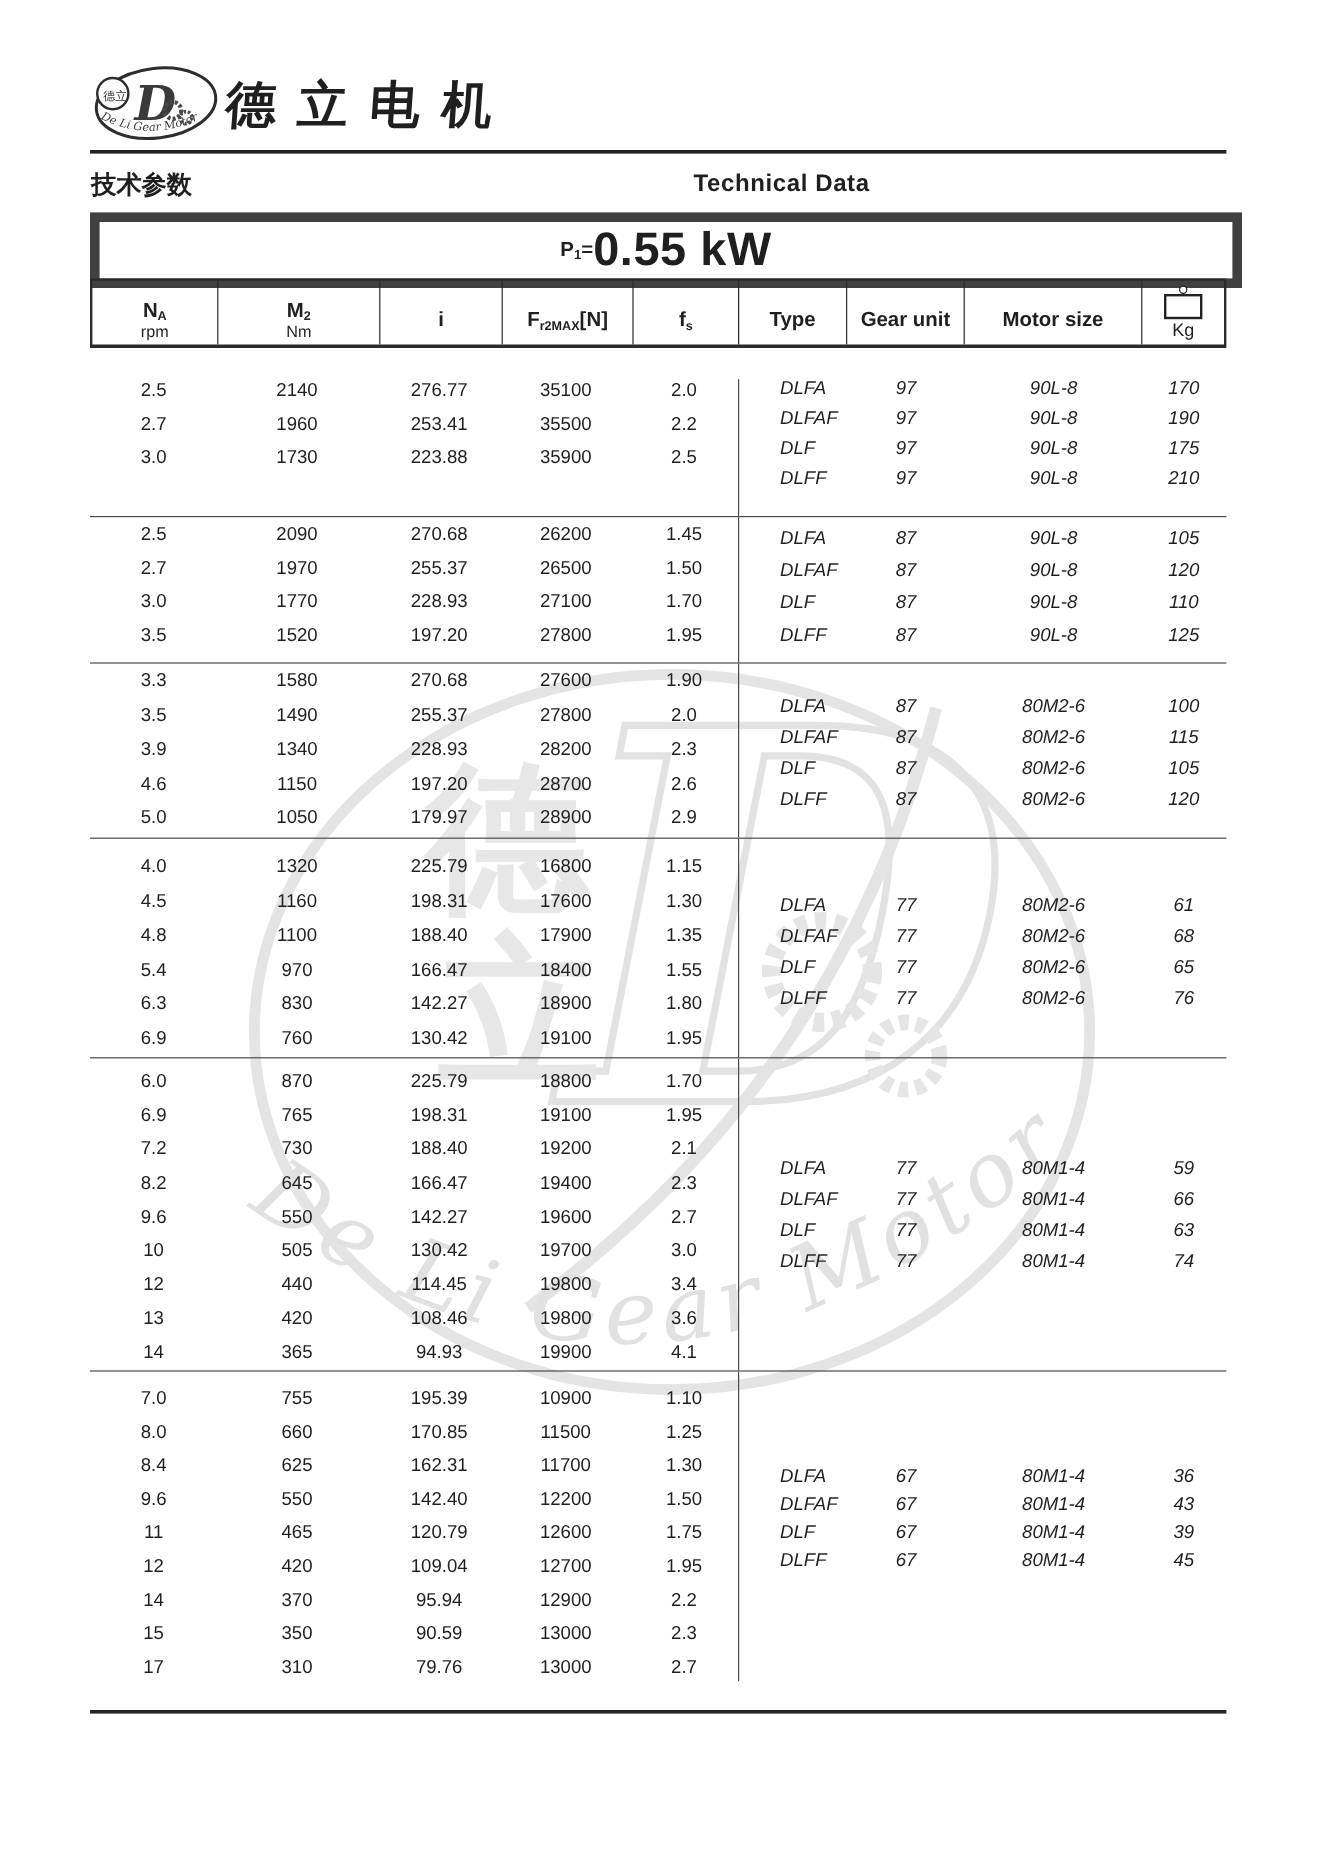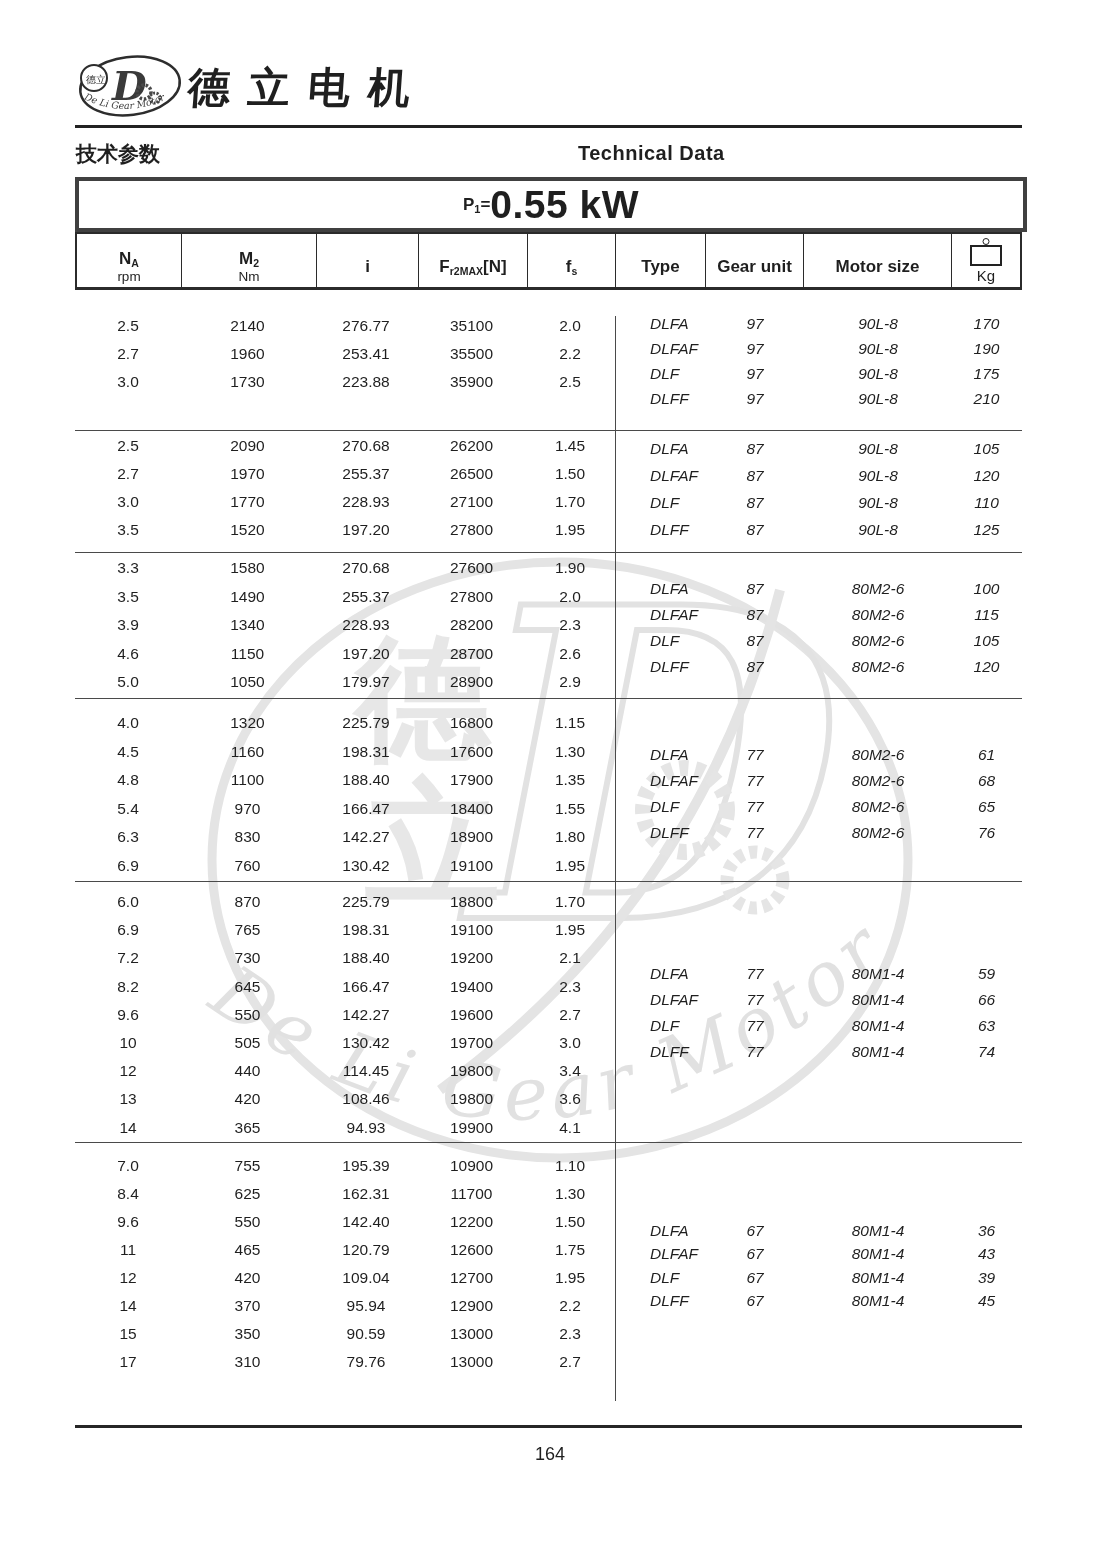--- a/index.html
+++ b/index.html
@@ -14,21 +14,21 @@
 
   
   .logo{position:absolute;left:72px;top:52px;width:112px;height:72px;}
   .brand{position:absolute;left:188px;top:60px;font-family:"DejaVu Serif","Liberation Serif",serif;
          font-weight:bold;font-size:42px;letter-spacing:18px;transform:skewX(-4deg);white-space:nowrap;}
   .rule-top{position:absolute;left:75px;top:125px;width:947px;height:3px;background:#222;}
   .sec-cn{position:absolute;left:76px;top:140px;font-size:21px;font-weight:bold;}
   .sec-en{position:absolute;left:578px;top:142px;font-size:20px;font-weight:bold;letter-spacing:0.5px;}
 
   
-  .pbox{position:absolute;left:75px;top:177px;width:944px;height:47px;border:4px solid #404040;
+  .pbox{position:absolute;left:75px;top:177px;width:944px;height:47px;border:8px solid #404040;
         display:flex;align-items:center;justify-content:center;background:transparent;}
   .p-small{font-size:17px;font-weight:bold;}
   .psub{font-size:11px;font-weight:bold;vertical-align:-3px;}
   .p-big{font-size:39px;font-weight:bold;letter-spacing:0.5px;}
 
   
   .thead{position:absolute;left:75px;top:232px;width:943px;height:53px;
          display:grid;grid-template-columns:104px 135px 102px 109px 88px 90px 98px 148px 69px;
          border:2px solid #2b2b2b;border-bottom-width:3px;}
   .hcell{border-left:1px solid #2b2b2b;display:flex;flex-direction:column;align-items:center;justify-content:center;line-height:1.15;}
@@ -483,20 +483,27 @@
       <section class="block" style="--h:282px;--lpad:9px;--lrow:28px;--rpad:76px;--rrow:23.5px;">
         <div class="lrows">
             <div class="lrow">
               <span class="lcell">7.0</span>
               <span class="lcell">755</span>
               <span class="lcell">195.39</span>
               <span class="lcell">10900</span>
               <span class="lcell">1.10</span>
             </div>
             <div class="lrow">
+              <span class="lcell">8.0</span>
+              <span class="lcell">660</span>
+              <span class="lcell">170.85</span>
+              <span class="lcell">11500</span>
+              <span class="lcell">1.25</span>
+            </div>
+            <div class="lrow">
               <span class="lcell">8.4</span>
               <span class="lcell">625</span>
               <span class="lcell">162.31</span>
               <span class="lcell">11700</span>
               <span class="lcell">1.30</span>
             </div>
             <div class="lrow">
               <span class="lcell">9.6</span>
               <span class="lcell">550</span>
               <span class="lcell">142.40</span>
@@ -562,15 +569,14 @@
               <span class="rcell type">DLFF</span>
               <span class="rcell">67</span>
               <span class="rcell">80M1-4</span>
               <span class="rcell">45</span>
             </div>
           </div>
         <div class="vline"></div>
       </section>
     </div>
 
-    <div class="pagenum">164</div>
   </div>
 </div>
 
 </body></html>

